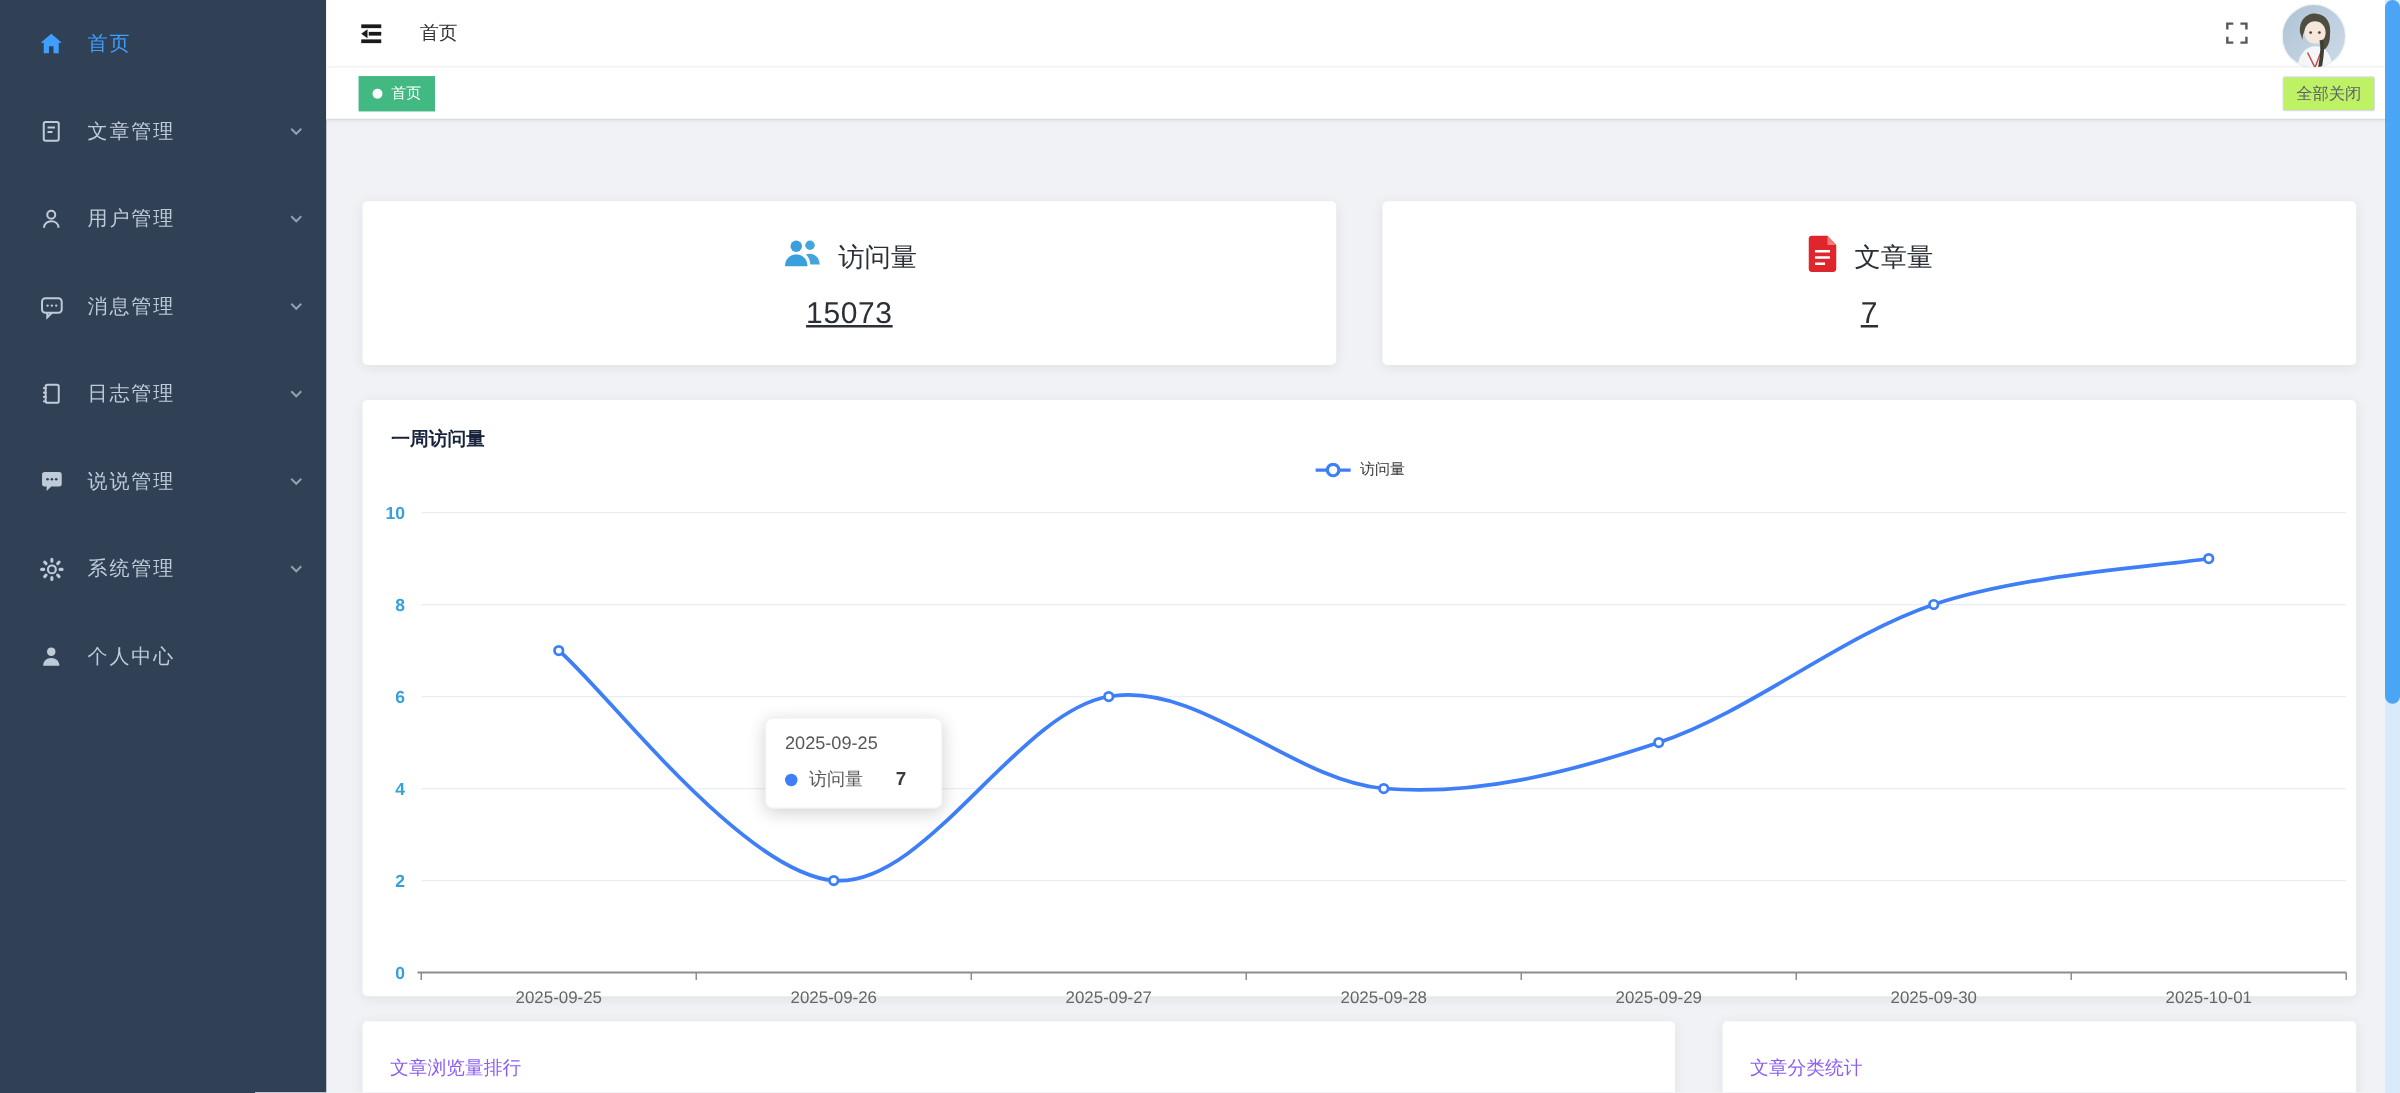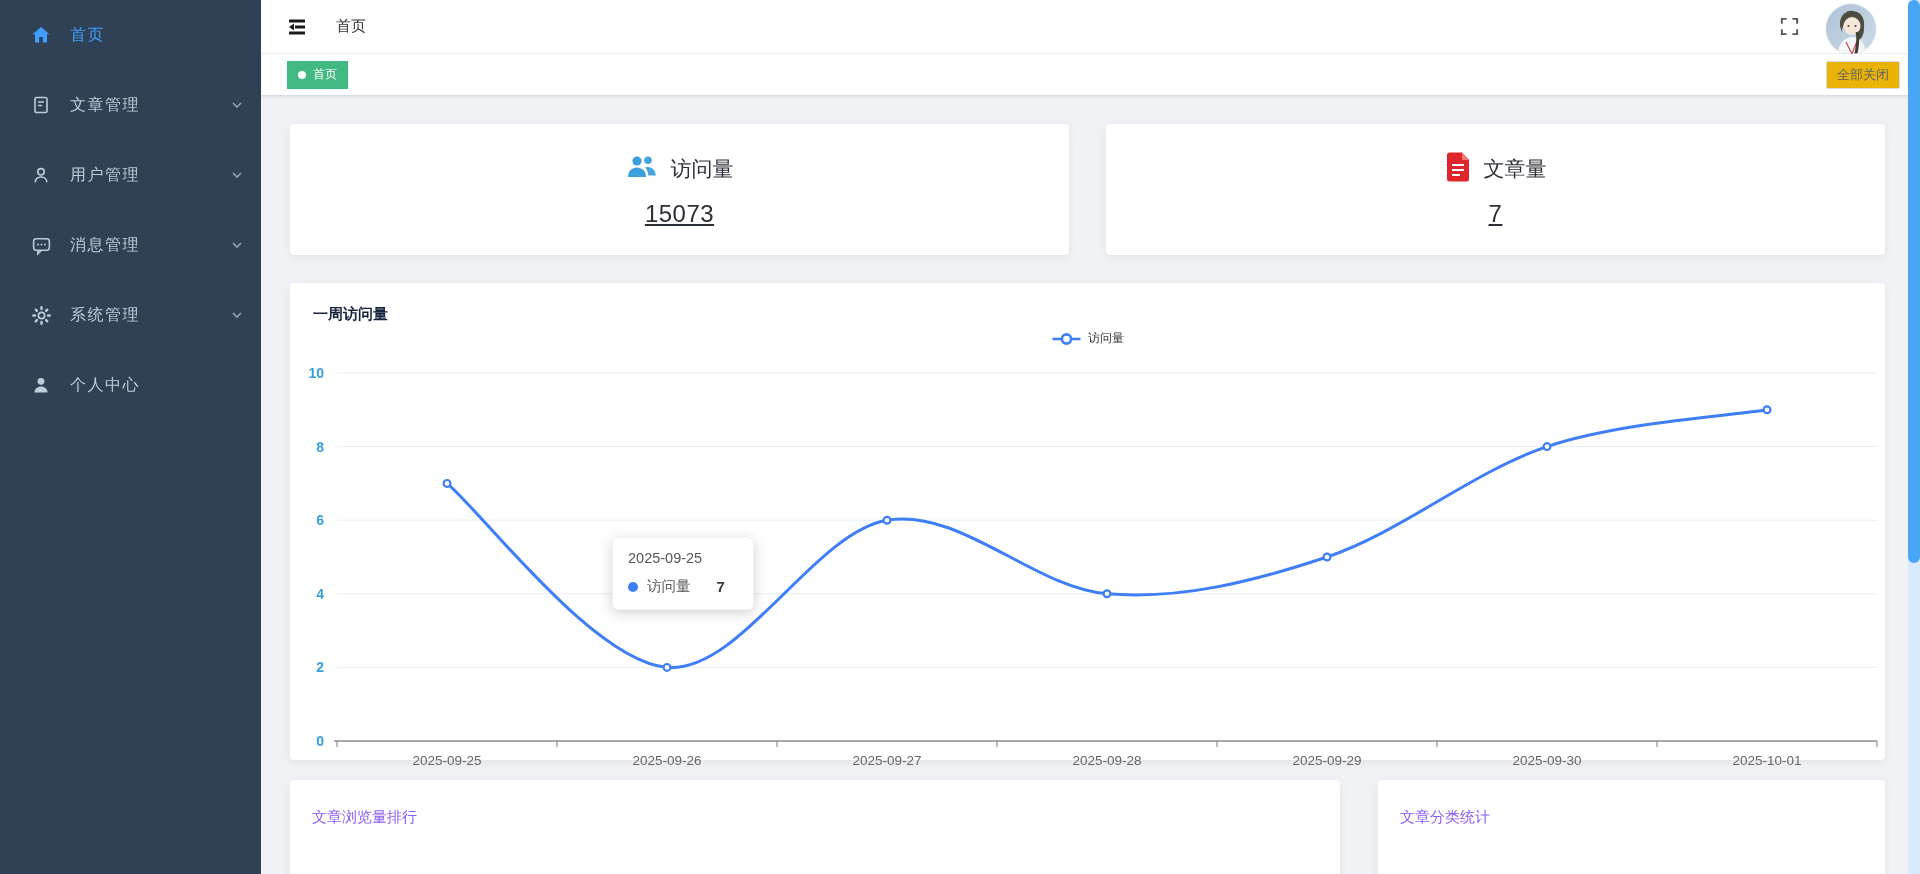--- a/index.html
+++ b/index.html
@@ -20,24 +20,24 @@
   .topbar { height:54px; background:#fff; display:flex; align-items:center; padding:0 44px 0 24px; border-bottom:1px solid #f2f2f2; flex:0 0 54px; }
   .fold-btn { width:24px; height:24px; display:flex; align-items:center; justify-content:center; cursor:pointer; }
   .breadcrumb { margin-left:27px; font-size:15px; color:#303133; }
   .top-right { margin-left:auto; display:flex; align-items:center; gap:25px; }
   .fs-btn { width:22px; height:22px; display:flex; cursor:pointer; }
   .avatar { width:50px; height:50px; border-radius:50%; overflow:hidden; margin-top:4px; cursor:pointer; box-shadow:0 0 2px rgba(0,0,0,.15); }
 
   .tagbar { height:42px; background:#fff; border-bottom:1px solid #d8dce5; box-shadow:0 1px 3px rgba(0,0,0,.08); display:flex; align-items:center; padding:0 20px 0 26px; flex:0 0 42px; position:relative; z-index:2; }
   .tag { background:#42b983; border:1px solid #42b983; color:#fff; font-size:12px; height:28px; display:inline-flex; align-items:center; padding:0 10px; gap:7px; cursor:pointer; }
   .tag .dot { width:8px; height:8px; background:#fff; border-radius:50%; }
-  .close-all { margin-left:auto; background:#eab308; border:1px solid #d8dce5; font-size:13px; color:#5a6169; height:28px; padding:0 10px; border-radius:2px; cursor:pointer; font-family:inherit; }
+  .close-all { margin-left:auto; background:#bef264; border:1px solid #d8dce5; font-size:13px; color:#5a6169; height:28px; padding:0 10px; border-radius:2px; cursor:pointer; font-family:inherit; }
 
   
-  .content { flex:1; padding:28px 35px 0 29px; overflow:hidden; }
+  .content { flex:1; padding:28px 35px 0 29px; overflow:hidden;margin-top:37px; }
   .stats-row { display:flex; gap:37px; }
   .stat-card { flex:1; background:#fff; border-radius:4px; box-shadow:0 2px 10px rgba(0,0,0,.07); height:131px; display:flex; flex-direction:column; align-items:center; justify-content:center; gap:13px; cursor:pointer; }
   .stat-top { display:flex; align-items:center; gap:13px; font-size:21px; color:#2b2f36; }
   .stat-value { font-size:24px; color:#2b2f36; letter-spacing:.5px;text-decoration:underline; }
 
   .chart-card { margin-top:28px; background:#fff; border-radius:4px; box-shadow:0 2px 10px rgba(0,0,0,.07); height:477px; position:relative; }
   .chart-title { position:absolute; left:23px; top:22px; font-size:15px; font-weight:bold; color:#17233d; }
   .legend { position:absolute; left:50%; top:47px; transform:translateX(-50%); display:flex; align-items:center; gap:7px; font-size:12px; color:#333; cursor:pointer; }
   .legend-ic { color:#3e7ef7; display:block; }
   svg.chart { position:absolute; left:0; top:60px; width:100%; height:450px; display:block; }
@@ -114,21 +114,51 @@
           </svg>
       </span>
       <span class="lbl">消息管理</span>
       <span class="chev">
         <svg width="12" height="12" viewBox="0 0 12 12" fill="none" stroke="#93a0b2" stroke-width="1.6">
             <path d="M2 4 l4 4 l4 -4"></path>
           </svg>
       </span>
     </div>
 
-
+    <div class="side-item">
+      <span class="ic">
+        <svg width="20" height="20" viewBox="0 0 20 20" fill="none" stroke="#bfcbd9" stroke-width="1.6">
+            <rect x="5.5" y="2.8" width="10.5" height="14.4" rx="1.5"></rect>
+            <path d="M3.4 5.5 h3 M3.4 9 h3 M3.4 12.5 h3 M3.4 16 h3" stroke-width="1.4"></path>
+          </svg>
+      </span>
+      <span class="lbl">日志管理</span>
+      <span class="chev">
+        <svg width="12" height="12" viewBox="0 0 12 12" fill="none" stroke="#93a0b2" stroke-width="1.6">
+            <path d="M2 4 l4 4 l4 -4"></path>
+          </svg>
+      </span>
+    </div>
+
+    <div class="side-item">
+      <span class="ic">
+        <svg width="21" height="21" viewBox="0 0 20 20">
+            <path d="M2.5 4.5 a2 2 0 0 1 2-2 h11 a2 2 0 0 1 2 2 v7 a2 2 0 0 1-2 2 H9.5 L6 17 v-3.5 H4.5 a2 2 0 0 1-2-2 Z" fill="#bfcbd9"></path>
+            <circle cx="6.7" cy="8" r="1" fill="#304156"></circle>
+            <circle cx="10" cy="8" r="1" fill="#304156"></circle>
+            <circle cx="13.3" cy="8" r="1" fill="#304156"></circle>
+          </svg>
+      </span>
+      <span class="lbl">说说管理</span>
+      <span class="chev">
+        <svg width="12" height="12" viewBox="0 0 12 12" fill="none" stroke="#93a0b2" stroke-width="1.6">
+            <path d="M2 4 l4 4 l4 -4"></path>
+          </svg>
+      </span>
+    </div>
 
 
     <div class="side-item">
       <span class="ic">
         <svg width="21" height="21" viewBox="0 0 20 20" fill="none" stroke="#bfcbd9">
             <circle cx="10" cy="10" r="3" stroke-width="1.6"></circle>
             <g stroke-width="2.3" stroke-linecap="round">
               <path d="M10 2.2 v1.6 M10 16.2 v1.6 M2.2 10 h1.6 M16.2 10 h1.6 M4.5 4.5 l1.1 1.1 M14.4 14.4 l1.1 1.1 M15.5 4.5 l-1.1 1.1 M5.6 14.4 l-1.1 1.1"></path>
             </g>
           </svg>

